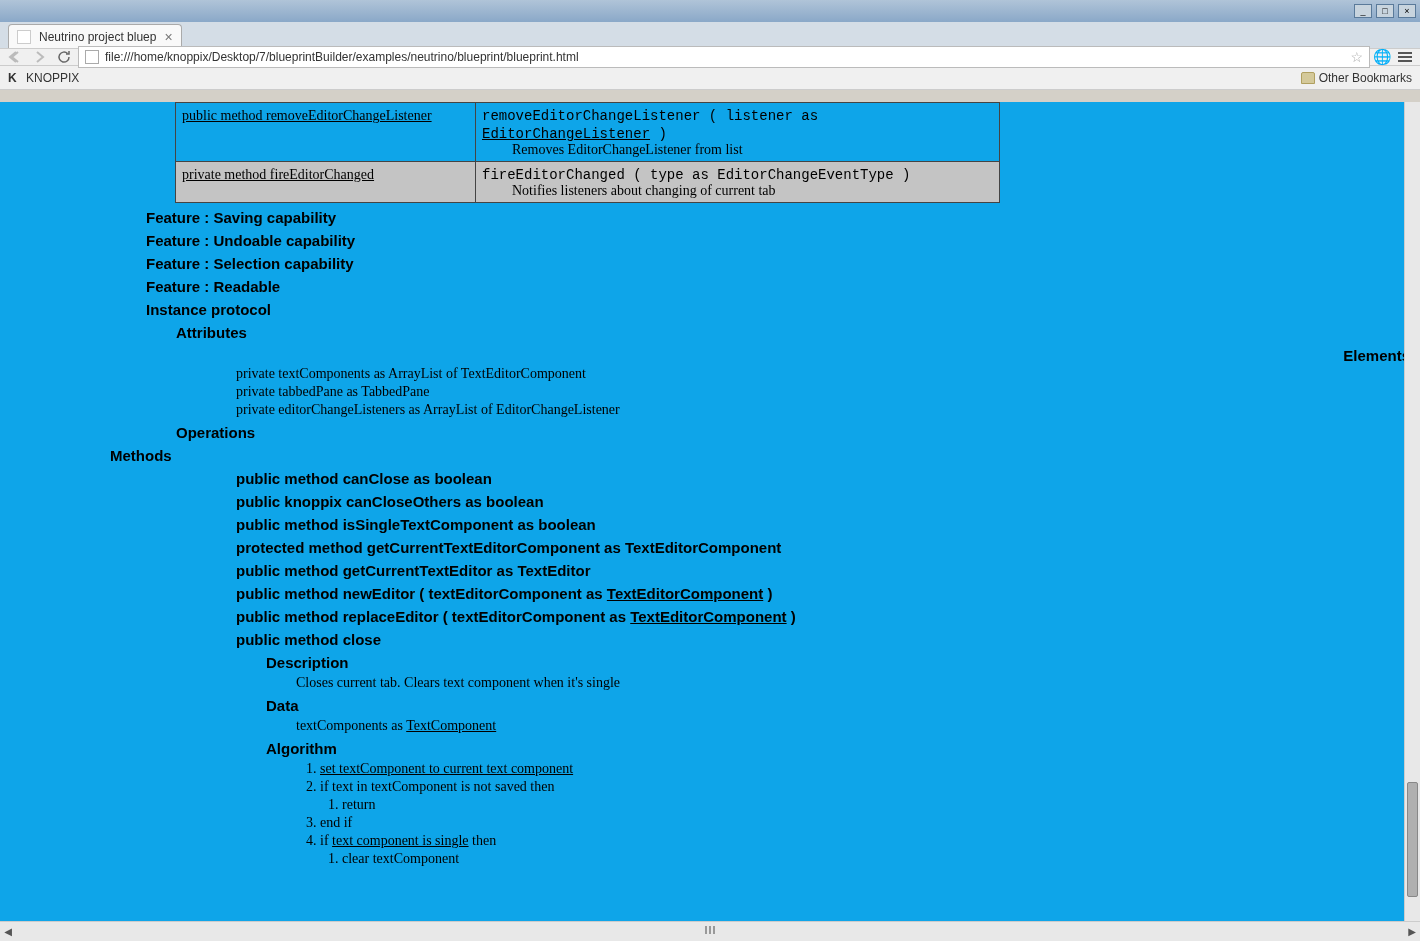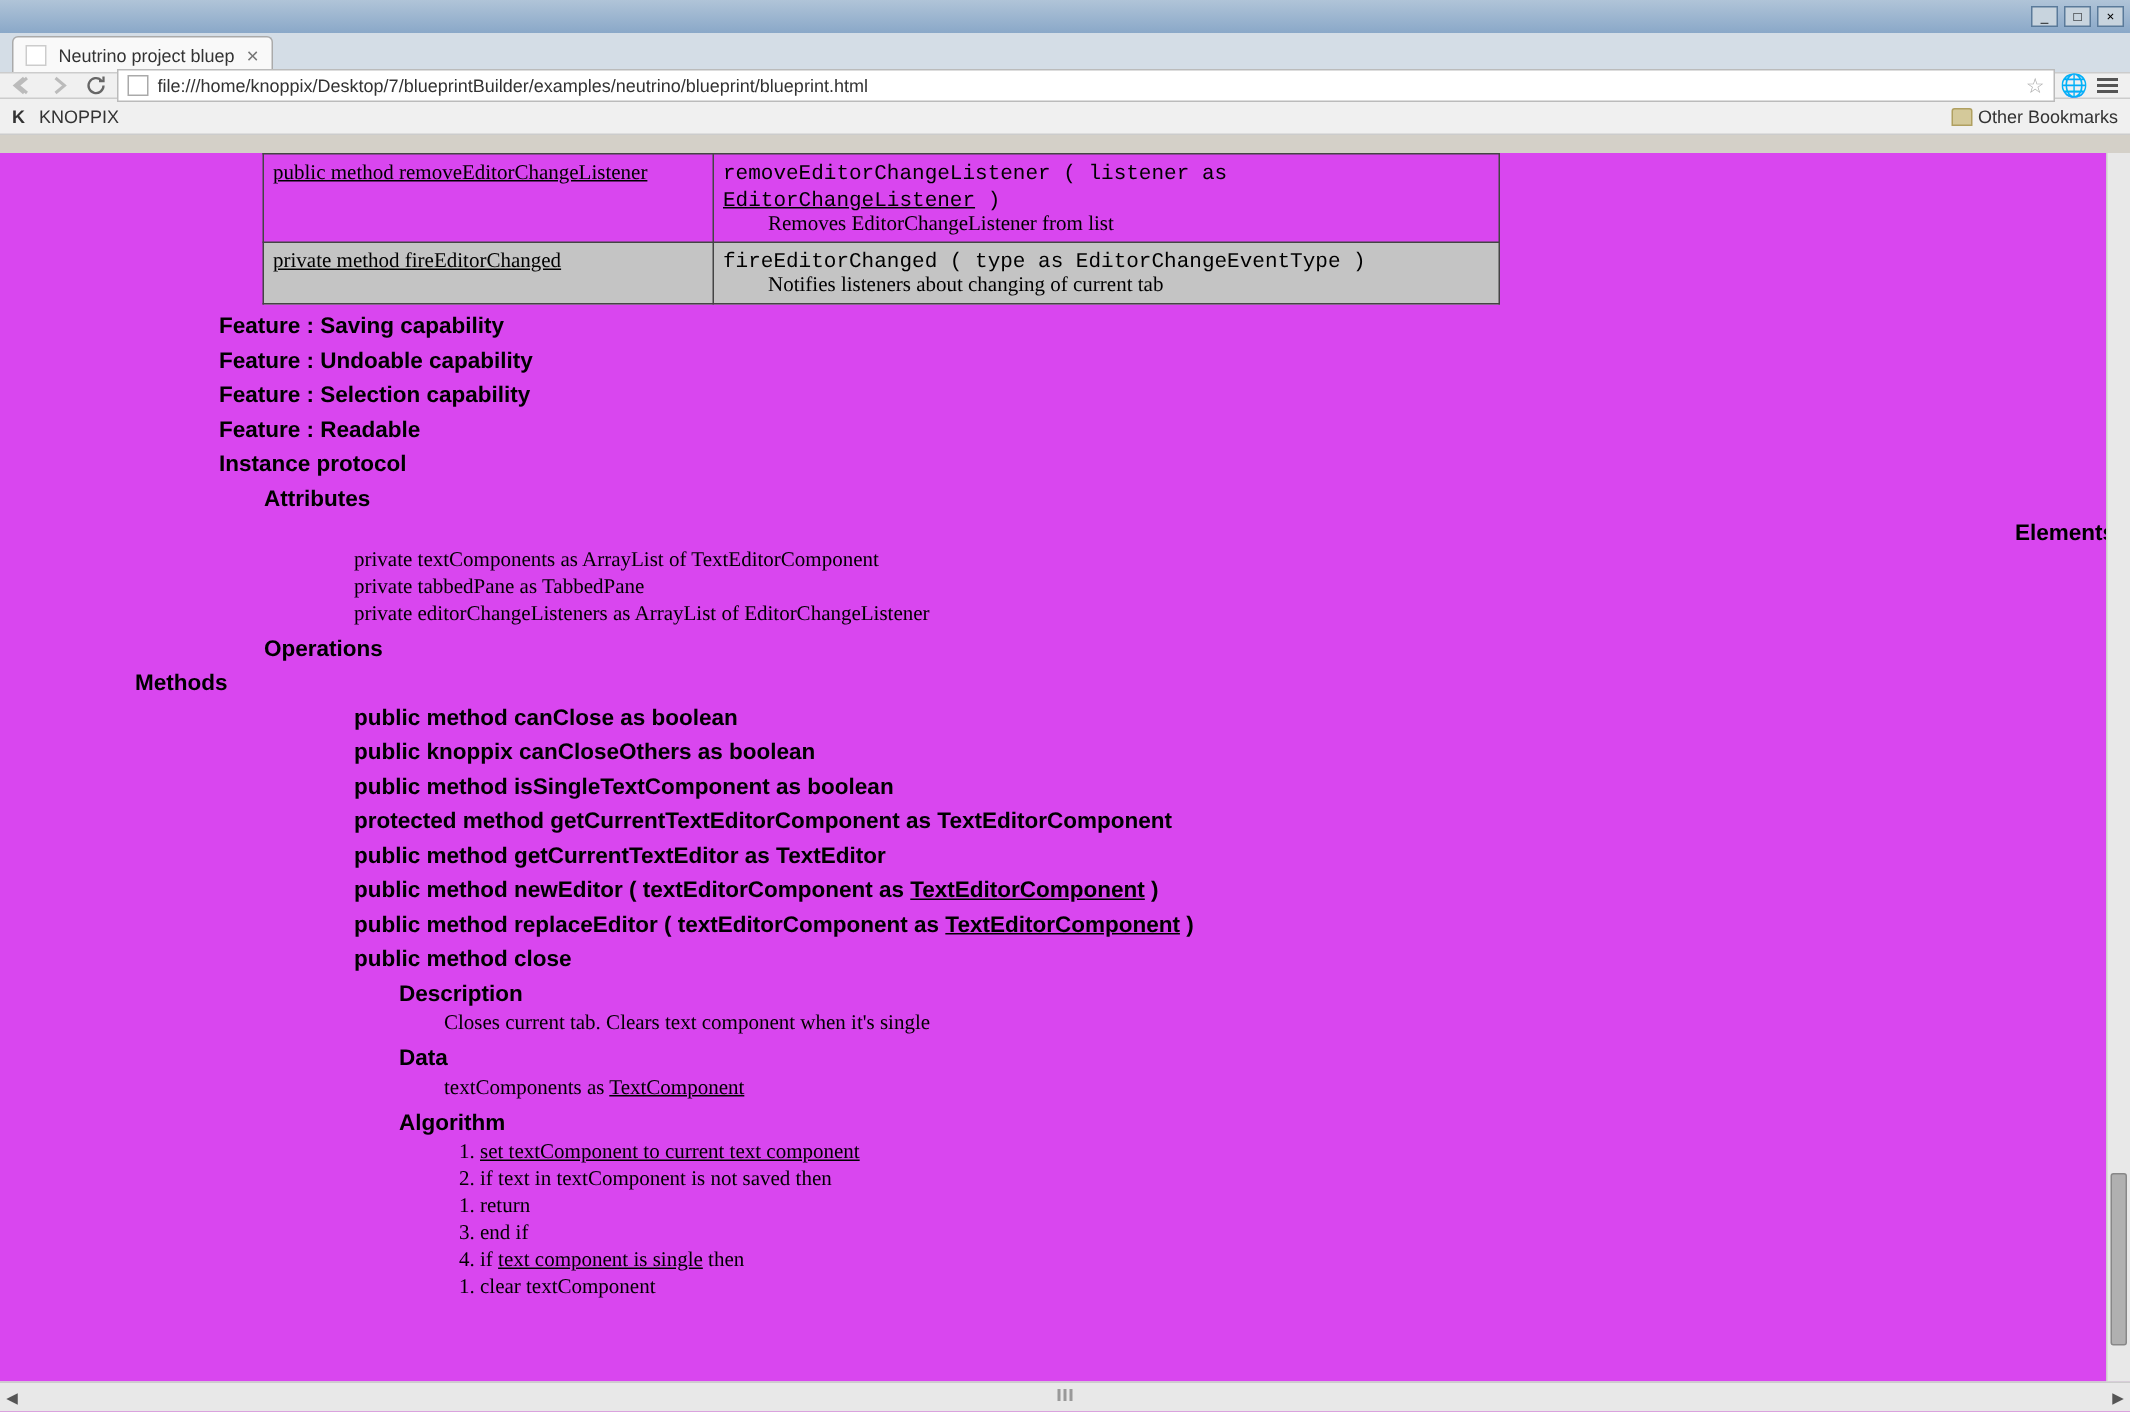--- a/index.html
+++ b/index.html
@@ -28,48 +28,48 @@
 .menu-icon div { height: 2px; background: #555; }
 
 
 .bookmarks-bar { height: 24px; background: #f0f0f0; border-bottom: 1px solid #ccc; display: flex; align-items: center; padding: 0 8px; font-size: 12px; color: #333; }
 .bookmark-item { display: flex; align-items: center; gap: 4px; cursor: pointer; }
 .bookmark-item .bk-icon { width: 14px; height: 14px; font-weight: bold; }
 .other-bookmarks { margin-left: auto; display: flex; align-items: center; gap: 4px; cursor: pointer; }
 .folder-icon { width: 14px; height: 12px; background: #d4c99a; border: 1px solid #b0a060; border-radius: 2px 2px 0 0; }
 
 
-.viewport { position: absolute; top: 102px; left: 0; right: 0; bottom: 20px; background: #d946ef; overflow: auto; }
+.viewport { position: absolute; top: 102px; left: 0; right: 0; bottom: 20px; background: #0ea5e9; overflow: auto; }
 .content { padding: 0 10px 20px 10px; font-family: serif; color: #000; }
 
 
 table.methods { border-collapse: collapse; margin-left: 165px; width: 825px; }
 table.methods td { border: 1px solid #444; padding: 3px 6px; vertical-align: top; }
 table.methods tr.gray td { background: #c4c4c4; margin-top: 33px; }
 .method-link { color: #000; text-decoration: underline; cursor: pointer; font-family: serif; font-size: 14px; }
 .sig { font-family: "Courier New", monospace; font-size: 14px; }
 .sig .type-link { text-decoration: underline; }
 .desc { font-family: serif; font-size: 14px; padding-left: 30px; display: block; }
 
 
 .h-feature { font-family: Arial, sans-serif; font-weight: bold; font-size: 15px; margin-left: 136px; margin-top: 6px; }
 .h-instance { font-family: Arial, sans-serif; font-weight: bold; font-size: 15px; margin-left: 136px; margin-top: 6px; color: #000; }
 .h-attr { font-family: Arial, sans-serif; font-weight: bold; font-size: 15px; margin-left: 166px; margin-top: 6px; }
 .h-elements { font-family: Arial, sans-serif; font-weight: bold; font-size: 15px; margin-left: 196px; margin-top: 6px; text-align: right; }
 .elem-line { font-family: serif; font-size: 14px; margin-left: 226px; margin-top: 2px; }
 .h-ops { font-family: Arial, sans-serif; font-weight: bold; font-size: 15px; margin-left: 166px; margin-top: 6px; }
-.h-methods { font-family: Arial, sans-serif; font-weight: bold; font-size: 15px; margin-left: 80px; margin-top: 6px; }
+.h-methods { font-family: Arial, sans-serif; font-weight: bold; font-size: 15px; margin-left: 100px; margin-top: 6px; }
 .method-line { font-family: Arial, sans-serif; font-weight: bold; font-size: 15px; margin-left: 226px; margin-top: 6px; }
 .method-line .type-link { text-decoration: underline; }
 .h-sub { font-family: Arial, sans-serif; font-weight: bold; font-size: 15px; margin-left: 256px; margin-top: 6px; }
 .sub-text { font-family: serif; font-size: 14px; margin-left: 286px; margin-top: 4px; }
 .sub-text .type-link { text-decoration: underline; }
 ol.algo { margin-left: 310px; margin-top: 4px; font-family: serif; font-size: 14px; }
 ol.algo li { margin-bottom: 2px; }
-ol.algo ol { }
+ol.algo ol { margin-left: 22px; }
 .algo-link { text-decoration: underline; }
 
 
 .vscroll { position: absolute; right: 0; top: 102px; bottom: 20px; width: 16px; background: #e8e8e8; border-left: 1px solid #ccc; }
 .vscroll .thumb { position: absolute; left: 2px; right: 2px; top: 680px; height: 115px; background: #b0b0b0; border: 1px solid #888; border-radius: 2px; }
 
 
 .hscroll { position: absolute; left: 0; right: 0; bottom: 0; height: 20px; background: #e8e8e8; border-top: 1px solid #ccc; display: flex; align-items: center; }
 .hscroll .h-arrow { width: 16px; height: 16px; display: flex; align-items: center; justify-content: center; color: #555; font-size: 10px; }
 .hscroll .h-track { flex: 1; position: relative; height: 14px; }

